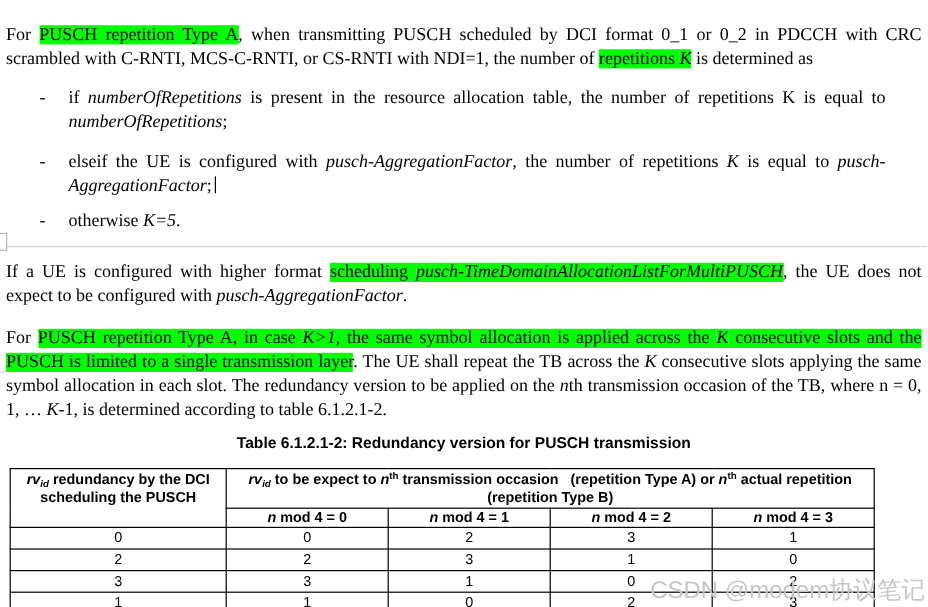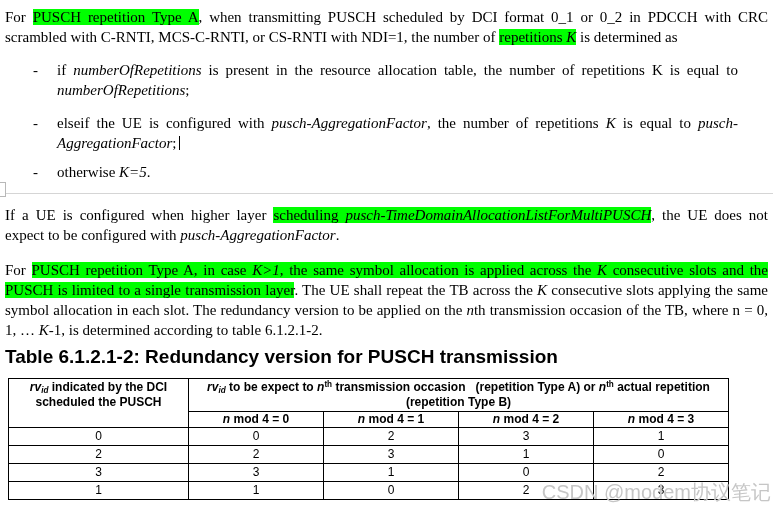--- a/index.html
+++ b/index.html
@@ -1,20 +1,20 @@
 <!DOCTYPE html>
 <html><head>
 <meta charset="utf-8">
 <style>
   html,body{margin:0;padding:0;background:#fff;}
   .page{
     position:relative;
     width:773px;height:506px;
     box-sizing:border-box;
-    padding:5px 5px 0 5px;
+    padding:17px 5px 0 5px;
     background:#ffffff;
     font-family:"Liberation Serif",serif;
     font-size:15px;line-height:20px;color:#000;
     overflow:hidden;
   }
   .para{margin:0;text-align:justify;}
   .p1{margin-top:2px;}
   .p2{margin-top:11px;}
   .p3{margin-top:15px;}
   .i{font-style:italic;}
@@ -30,22 +30,23 @@
   .dash{position:absolute;left:-24px;top:0;}
 
   .caret{display:inline-block;width:1px;height:14px;background:#000;vertical-align:-2px;margin-left:3px;}
 
   .divider-wrap{position:relative;height:1px;margin-top:11px;}
   .divider-line{position:absolute;left:-5px;right:-5px;top:0;border-top:1px solid #d5d5d5;}
   .sect-marker{position:absolute;left:-5px;top:-11px;width:5px;height:13px;background:#fff;border:1px solid #b8b8b8;border-left:none;z-index:1;}
 
   .table-title{
     margin:9px 0 0 0;
+    text-align:center;
     font-family:"Liberation Sans",sans-serif;
-    font-weight:bold;font-size:19px;line-height:16px;
+    font-weight:bold;font-size:13px;line-height:16px;
   }
   table.rv{border-collapse:collapse;margin:13px 0 0 3px;table-layout:fixed;}
   table.rv col.c0{width:180px;}
   table.rv col.c1{width:135px;}
   table.rv th,table.rv td{border:1px solid #000;font-family:"Liberation Sans",sans-serif;}
   table.rv th{font-weight:bold;font-size:12px;line-height:15px;padding:1px 2px;text-align:center;}
   table.rv th.h1{vertical-align:top;}
   table.rv th.sh{height:15px;padding:0 2px;}
   table.rv td{font-weight:normal;font-size:12px;line-height:17px;height:17px;padding:0 2px;text-align:center;}
 
@@ -73,37 +74,37 @@
 
   <div class="bullet b3">
     <span class="dash">-</span><span class="btxt"><span>otherwise </span><span class="i">K=5</span><span>.</span></span>
   </div>
 
   <div class="divider-wrap">
     <span class="sect-marker"></span>
     <div class="divider-line"></div>
   </div>
 
-  <p class="para p2"><span>If a UE is configured when higher layer </span><span class="hl">scheduling </span><span class="i hl">pusch-TimeDomainAllocationListForMultiPUSCH</span><span>, the UE does not expect to be configured with </span><span class="i">pusch-AggregationFactor</span><span>.</span></p>
+  <p class="para p2"><span>If a UE is configured with higher format </span><span class="hl">scheduling </span><span class="i hl">pusch-TimeDomainAllocationListForMultiPUSCH</span><span>, the UE does not expect to be configured with </span><span class="i">pusch-AggregationFactor</span><span>.</span></p>
 
   <p class="para p3"><span>For </span><span class="hl">PUSCH repetition Type A, in case </span><span class="i hl">K&gt;1</span><span class="hl">, the same symbol allocation is applied across the </span><span class="i hl">K</span><span class="hl"> consecutive slots and the PUSCH is limited to a single transmission layer</span><span>. The UE shall repeat the TB across the </span><span class="i">K</span><span> consecutive slots applying the same symbol allocation in each slot. The redundancy version to be applied on the </span><span class="i">n</span><span>th transmission occasion of the TB, where n = 0, 1, … </span><span class="i">K</span><span>-1, is determined according to table 6.1.2.1-2.</span></p>
 
   <div class="table-title">Table 6.1.2.1-2: Redundancy version for PUSCH transmission</div>
 
   <table class="rv">
     <colgroup>
       <col class="c0">
         <col class="c1">
         <col class="c1">
         <col class="c1">
         <col class="c1">
     </colgroup>
     <thead>
       <tr>
-        <th rowspan="2" class="h1"><span class="i">rv</span><sub class="i">id</sub><span> indicated by the DCI scheduled the PUSCH</span></th>
+        <th rowspan="2" class="h1"><span class="i">rv</span><sub class="i">id</sub><span> redundancy by the DCI scheduling the PUSCH</span></th>
         <th colspan="4" class="h2"><span class="i">rv</span><sub class="i">id</sub><span> to be expect to </span><span class="i">n</span><sup>th</sup><span> transmission occasion&nbsp;&nbsp; (repetition Type A) or </span><span class="i">n</span><sup>th</sup><span> actual repetition (repetition Type B)</span></th>
       </tr>
       <tr>
         <th class="sh"><span class="i">n</span><span> mod 4 = 0</span></th>
         <th class="sh"><span class="i">n</span><span> mod 4 = 1</span></th>
         <th class="sh"><span class="i">n</span><span> mod 4 = 2</span></th>
         <th class="sh"><span class="i">n</span><span> mod 4 = 3</span></th>
       </tr>
     </thead>
     <tbody>

